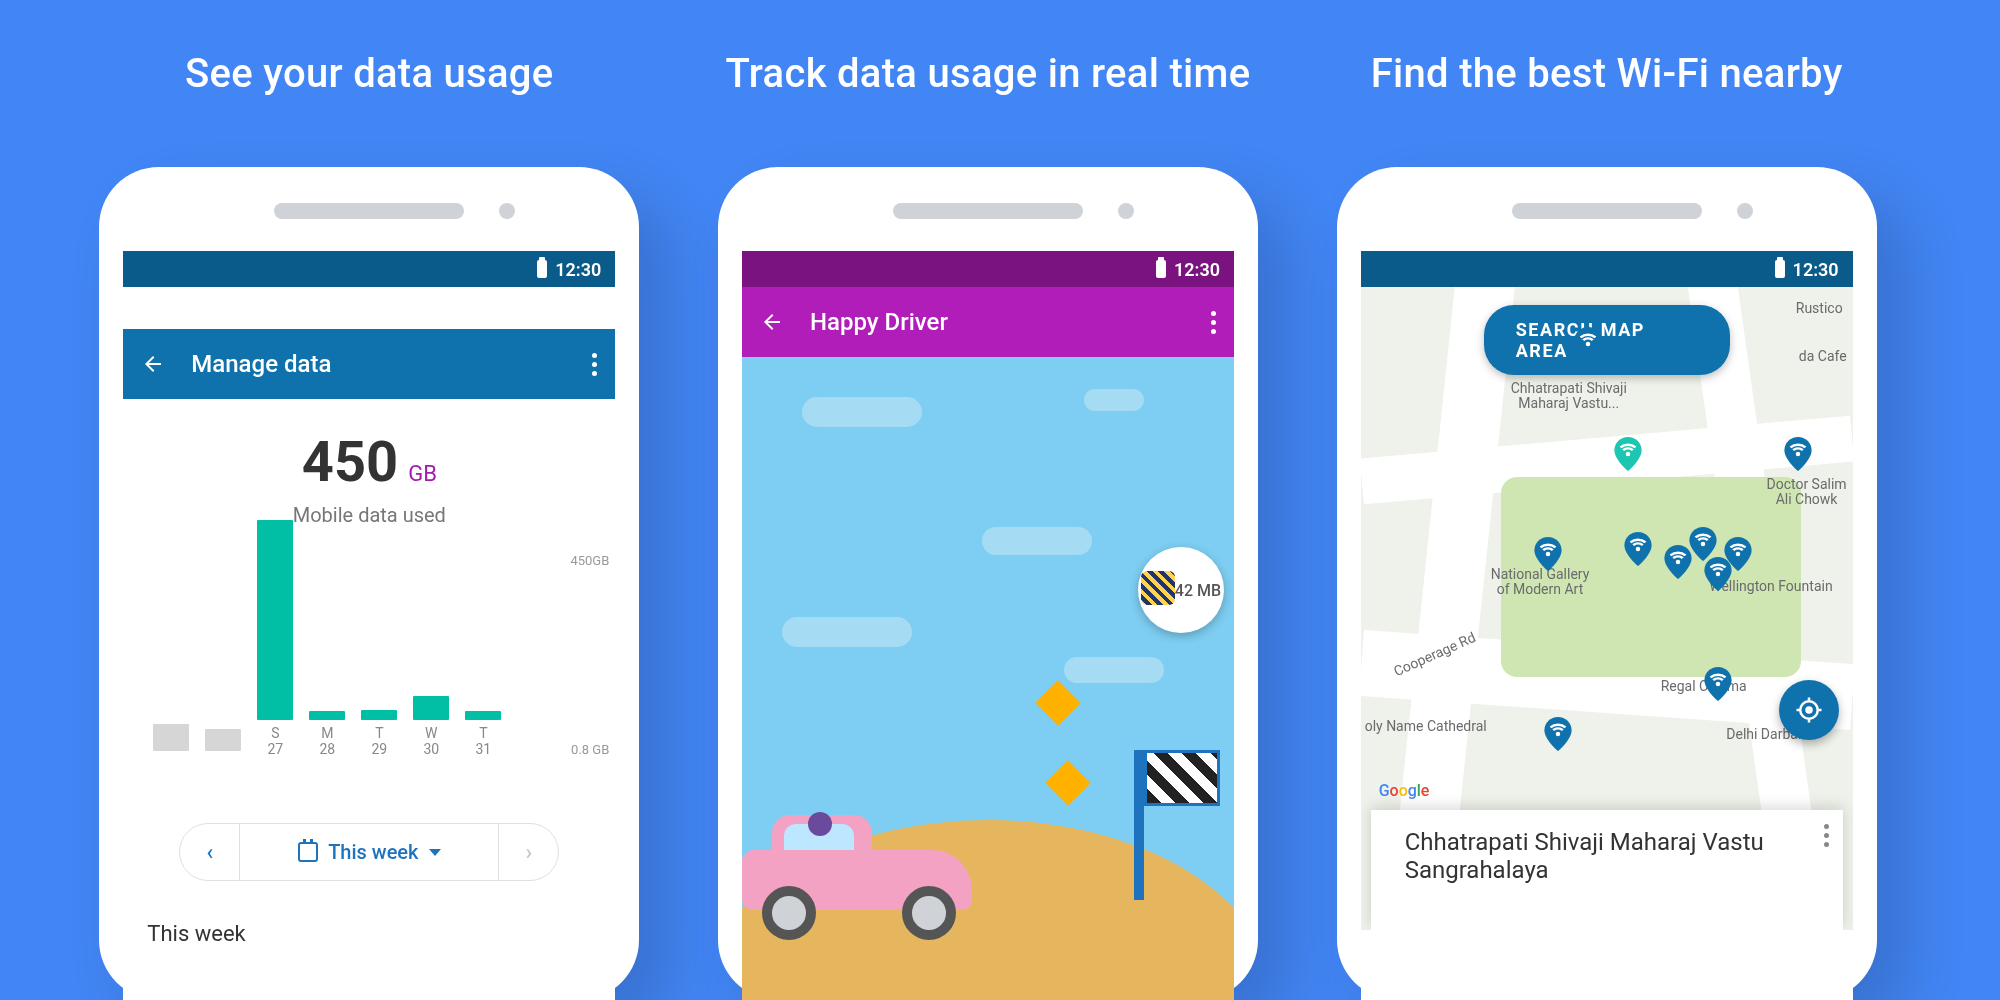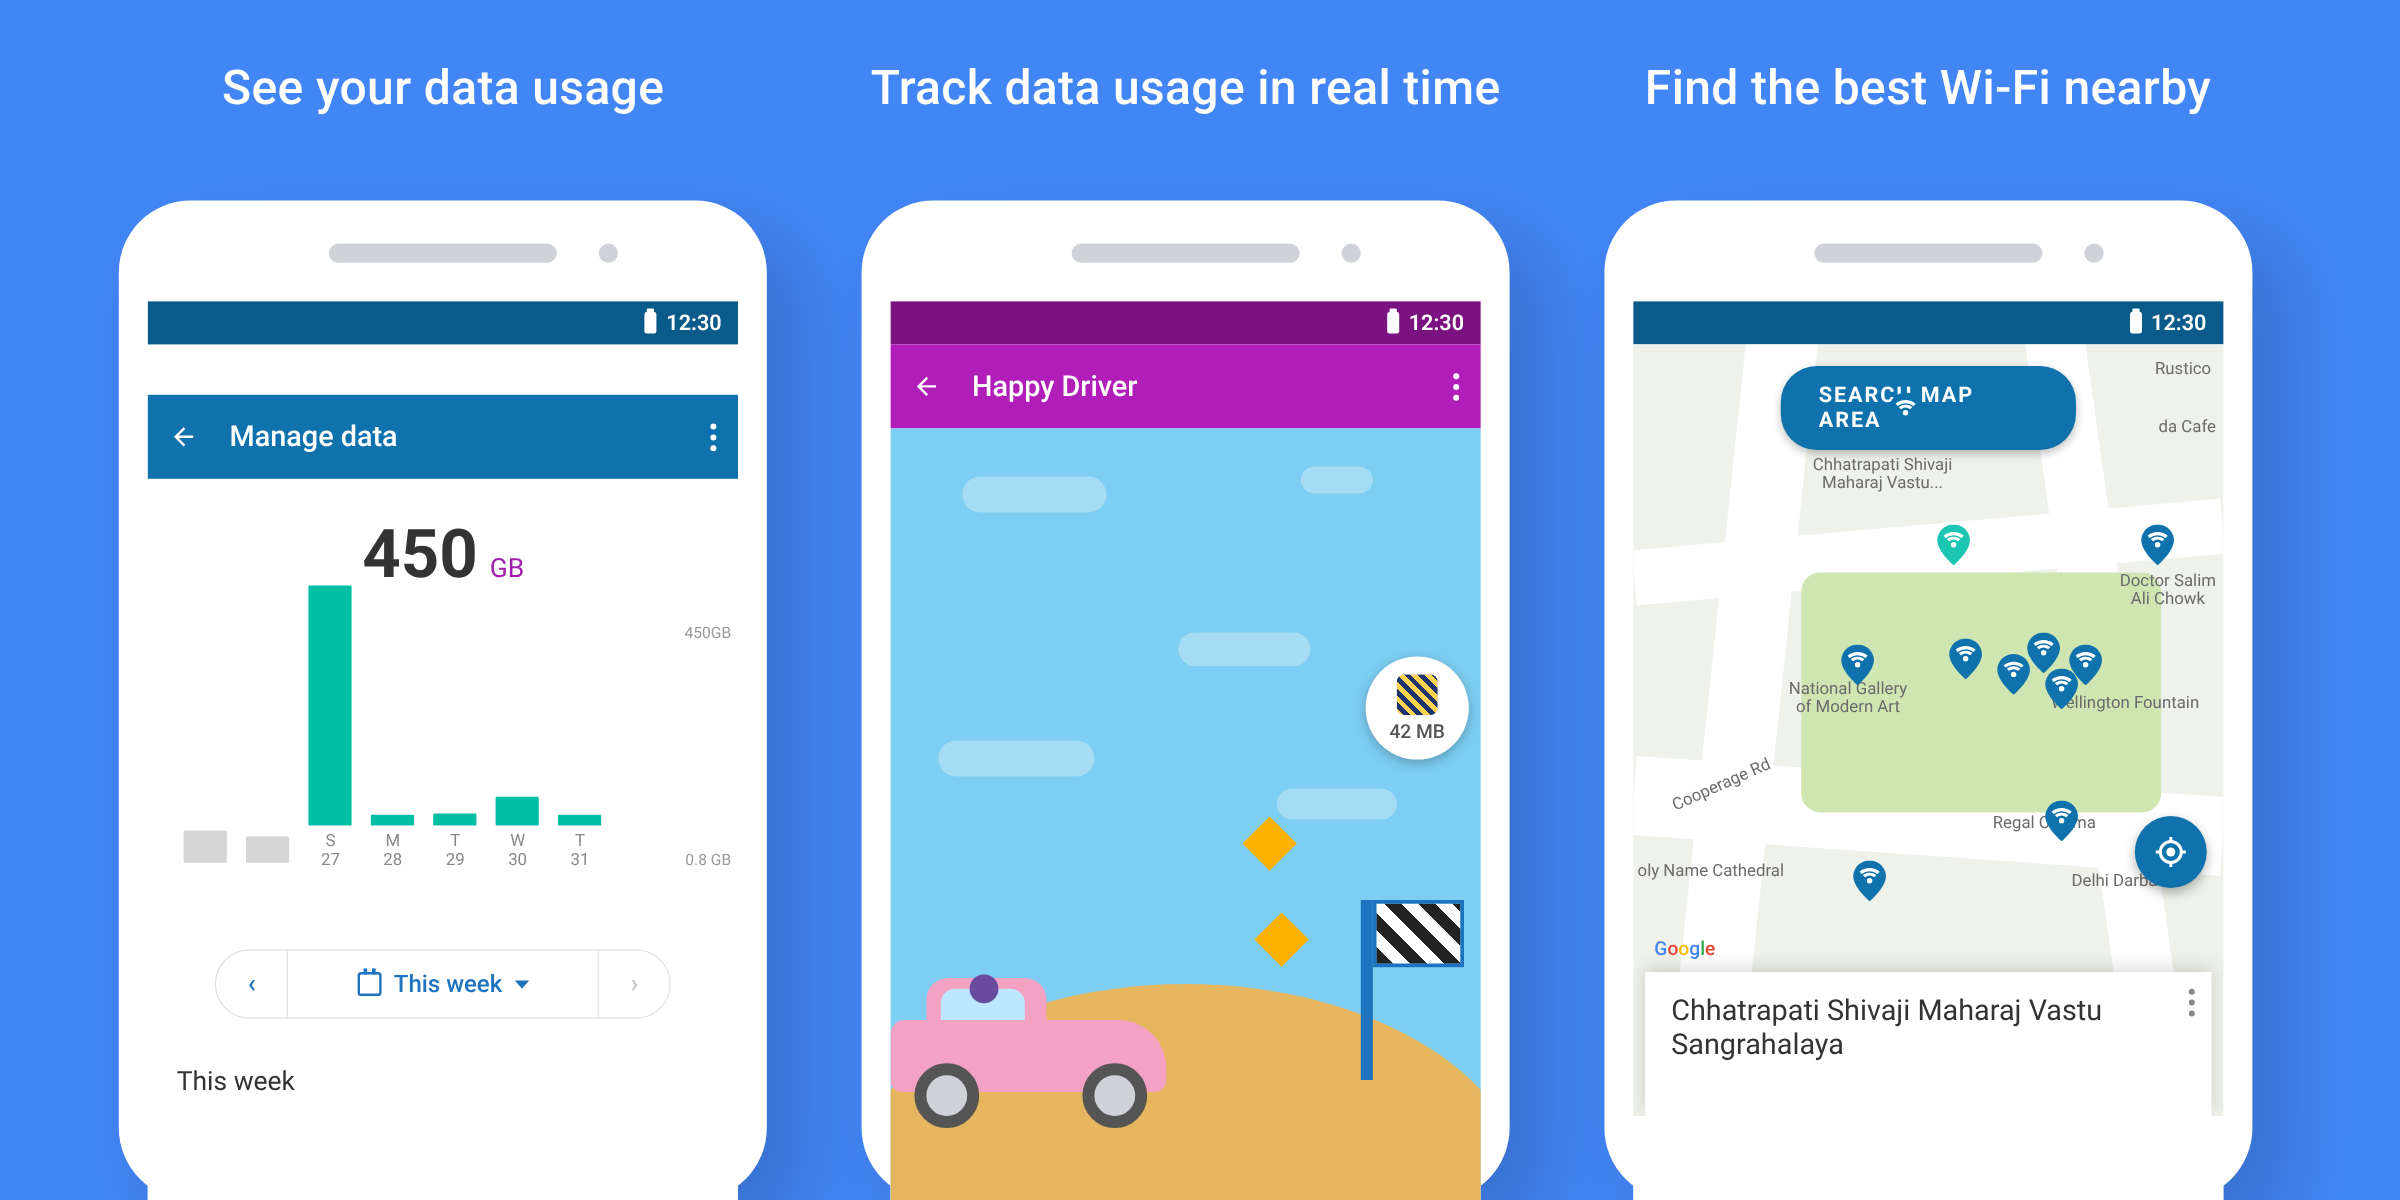--- a/index.html
+++ b/index.html
@@ -141,21 +141,21 @@
   .cloud { position:absolute; background:#a5dcf4; border-radius:40px; }
   .c1{top:40px;left:60px;width:120px;height:30px;}
   .c2{top:32px;right:90px;width:60px;height:22px;}
   .c3{top:170px;left:240px;width:110px;height:28px;}
   .c4{top:260px;left:40px;width:130px;height:30px;}
   .c5{top:300px;right:70px;width:100px;height:26px;}
   .ground{position:absolute;bottom:0;left:-40px;right:-40px;height:180px;background:#e6b65e;border-radius:50% 50% 0 0 / 100% 100% 0 0;}
   .badge-app{
     position:absolute; top:190px; right:10px;
     width:86px;height:86px;background:#fff;border-radius:50%;
-    display:flex;flex-direction:column;align-items:center;justify-content:center;
+    display:flex;flex-direction:row;align-items:center;justify-content:center;
     box-shadow:0 3px 10px rgba(0,0,0,.25); font-size:16px;color:#555;font-weight:500;
   }
   .badge-app .ic{width:34px;height:34px;background:#20356e;border-radius:6px;margin-bottom:4px;background-image:repeating-linear-gradient(45deg,#ffd34d 0 4px,#20356e 4px 8px);}
   .diamond{position:absolute;width:32px;height:32px;background:#ffb100;transform:rotate(45deg);}
   .d1{top:330px;right:160px;}
   .d2{top:410px;right:150px;}
   .flag{position:absolute;bottom:100px;right:90px;width:10px;height:150px;background:#1e73be;}
   .flag::after{content:'';position:absolute;top:0;left:10px;width:70px;height:50px;background:repeating-linear-gradient(45deg,#222 0 10px,#fff 10px 20px);border:3px solid #1e73be;}
   .car{position:absolute;bottom:60px;left:0;width:250px;height:120px;}
   .car-body{position:absolute;bottom:30px;left:0;width:230px;height:60px;background:#f4a2c3;border-radius:12px 40px 10px 10px;}
@@ -180,21 +180,21 @@
     box-shadow:0 3px 8px rgba(0,0,0,.25);
   }
   .pin{position:absolute;width:34px;height:34px;}
   .pin svg{width:100%;height:100%;}
   .loc-btn{position:absolute;bottom:190px;right:14px;width:60px;height:60px;background:#1072ad;border-radius:50%;display:flex;align-items:center;justify-content:center;box-shadow:0 4px 10px rgba(0,0,0,.3);}
   .loc-btn svg{width:30px;height:30px;fill:#fff;}
   .map-label{position:absolute;font-size:14px;color:#6b6b6b;text-align:center;white-space:pre;line-height:1.1;}
   .card{
     position:absolute;bottom:0;left:10px;right:10px;height:120px;
     background:#fff;border-radius:0;box-shadow:0 -3px 14px rgba(0,0,0,.15);
-    padding:18px 22px;
+    padding:18px 34px;
   }
   .card-title{font-size:24px;color:#333;font-weight:400;}
   .card-sub{font-size:16px;color:#888;margin-top:4px;}
   .card-dots{position:absolute;top:14px;right:14px;display:flex;flex-direction:column;gap:4px;}
   .card-dots span{width:5px;height:5px;background:#888;border-radius:50%;}
   .google-attr{position:absolute;bottom:130px;left:18px;font-size:16px;font-weight:500;}
   .google-attr span:nth-child(1){color:#4285F4}.google-attr span:nth-child(2){color:#EA4335}.google-attr span:nth-child(3){color:#FBBC05}.google-attr span:nth-child(4){color:#4285F4}.google-attr span:nth-child(5){color:#34A853}.google-attr span:nth-child(6){color:#EA4335}
 </style>
 </head>
 <body>
@@ -224,20 +224,21 @@
               <span></span>
               <span></span>
             </span>
         </div>
 
         <div class="s1-stat">
           <div>
             <span class="s1-val">450</span>
             <span class="s1-unit">GB</span>
           </div>
+          <div class="s1-sub">Mobile data used</div>
         </div>
 
         <div class="chart">
           <div class="chart-ticks">
             <span>450GB</span>
             <span>0.8 GB</span>
           </div>
           <div class="chart-grid" id="chart-grid">
               <div class="bar gray">
                 <div class="fill" style="height: 26.6667px;"></div>

